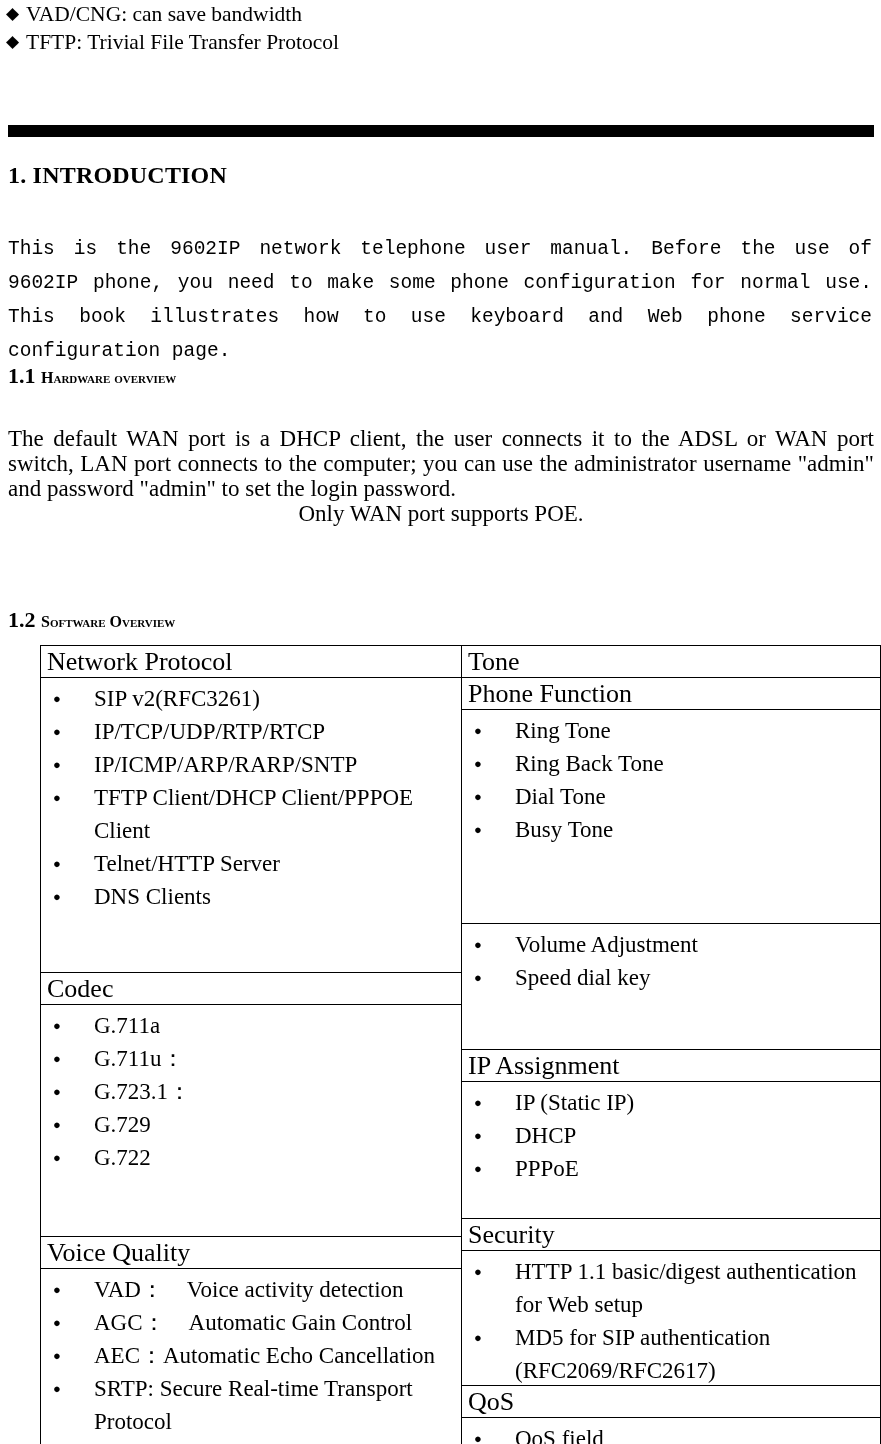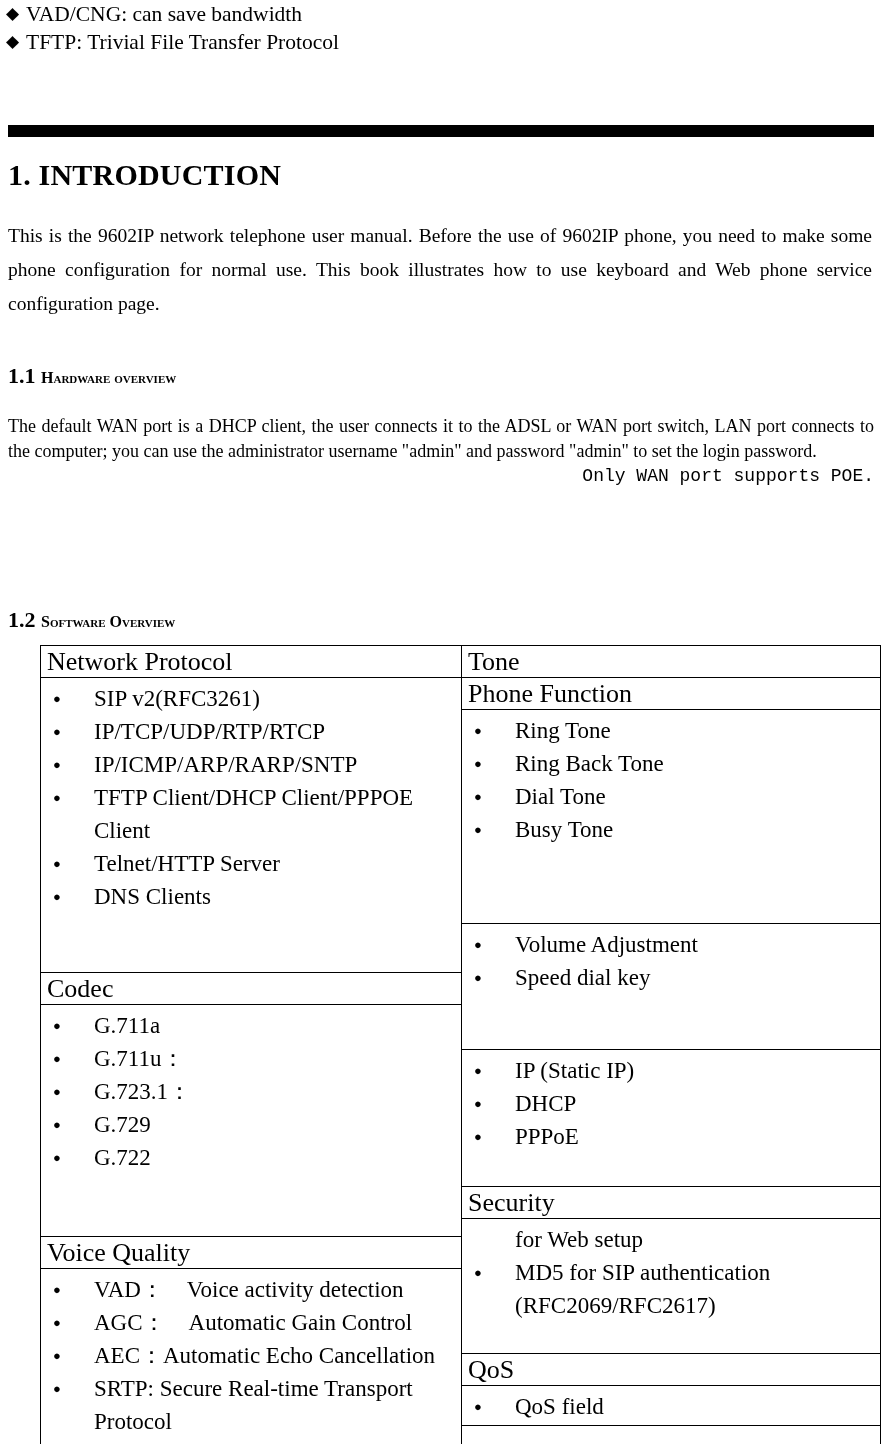--- a/index.html
+++ b/index.html
@@ -57,21 +57,21 @@
     width: 866px;
     height: 12px;
     background: #000000;
   }
 
   
   .h1 {
     position: absolute;
     left: 8px;
     top: 155px;
-    font-size: 30px;
+    font-size: 24px;
     font-weight: bold;
     letter-spacing: 0.2px;
     line-height: 40px;
     white-space: nowrap;
   }
 
   .h2 {
     position: absolute;
     left: 8px;
     font-size: 22px;
@@ -84,40 +84,40 @@
     font-variant: small-caps;
     font-size: 16px;
   }
   .h2-hardware { top: 362px; }
   .h2-software { top: 606px; }
 
   
   .para-intro {
     position: absolute;
     left: 8px;
-    top: 219px;
+    top: 232px;
     width: 864px;
     font-size: 19.5px;
     line-height: 34px;
     text-align: justify;
     text-justify: inter-word;
+    font-family: Liberation Mono, monospace;
   }
   .para-hw {
     position: absolute;
     left: 8px;
-    top: 414px;
+    top: 426px;
     width: 866px;
-    font-size: 18px;
+    font-size: 23px;
     line-height: 25px;
     text-align: justify;
     text-justify: inter-word;
   }
   .para-hw .nowrap-line {
-    text-align: right;
-    font-family: Liberation Mono, monospace;
+    text-align: center;
   }
 
   
   .spec-table {
     position: absolute;
     left: 40px;
     top: 645px;
     width: 841px;
     display: flex;
     border-top: 1.5px solid #000;
@@ -276,31 +276,33 @@
           <li>Busy Tone</li>
         </ul>
       </div>
       <div class="cell cell-body h-phonefn">
         <ul class="b">
           <li>Volume Adjustment</li>
           <li>Speed dial key</li>
         </ul>
       </div>
 
+      <div class="cell cell-header">IP Assignment</div>
       <div class="cell cell-body h-ipassign">
         <ul class="b">
           <li>IP (Static IP)</li>
           <li>DHCP</li>
           <li>PPPoE</li>
         </ul>
       </div>
 
       <div class="cell cell-header">Security</div>
       <div class="cell cell-body h-security">
         <ul class="b">
+          <li>HTTP 1.1 basic/digest authentication</li>
           <li class="cont">for Web setup</li>
           <li>MD5 for SIP authentication</li>
           <li class="cont">(RFC2069/RFC2617)</li>
         </ul>
       </div>
 
       <div class="cell cell-header">QoS</div>
       <div class="cell cell-body h-qos">
         <ul class="b">
           <li>QoS field</li>

